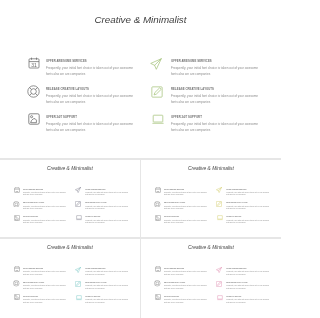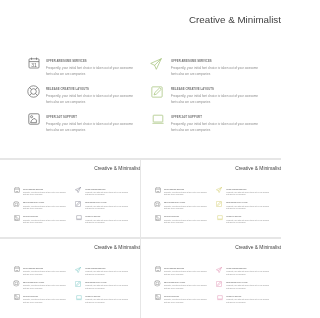--- a/index.html
+++ b/index.html
@@ -1,19 +1,19 @@
 <!DOCTYPE html>
 <html><head>
 <meta charset="utf-8">
 <style>
   html,body{margin:0;padding:0;}
   body{width:281px;height:318px;background:#ffffff;-webkit-font-smoothing:antialiased;
        font-family:"Liberation Sans",sans-serif;overflow:hidden;}
   .slide{position:absolute;background:#ffffff;overflow:hidden;}
-  .slide-title{position:absolute;left:0;width:100%;text-align:right;color:#3f3f3f;opacity:0.999;}
+  .slide-title{position:absolute;left:0;width:100%;text-align:center;color:#3f3f3f;opacity:0.999;font-style:italic;}
   .feat{position:absolute;}
   .feat .ico{position:absolute;left:0;top:0;}
   .feat .ttl{position:absolute;font-weight:600;white-space:nowrap;color:#6e6e6e;}
   .feat .bdy{position:absolute;color:#8d8d8d;}
   .gridwrap{position:absolute;left:0;top:159px;width:281px;height:159px;background:#ffffff;}
   .divider{position:absolute;background:#e6e6e6;}
   #root{position:absolute;left:0;top:0;width:281px;height:318px;filter:opacity(99.9%);}
 </style>
 </head>
 <body>

